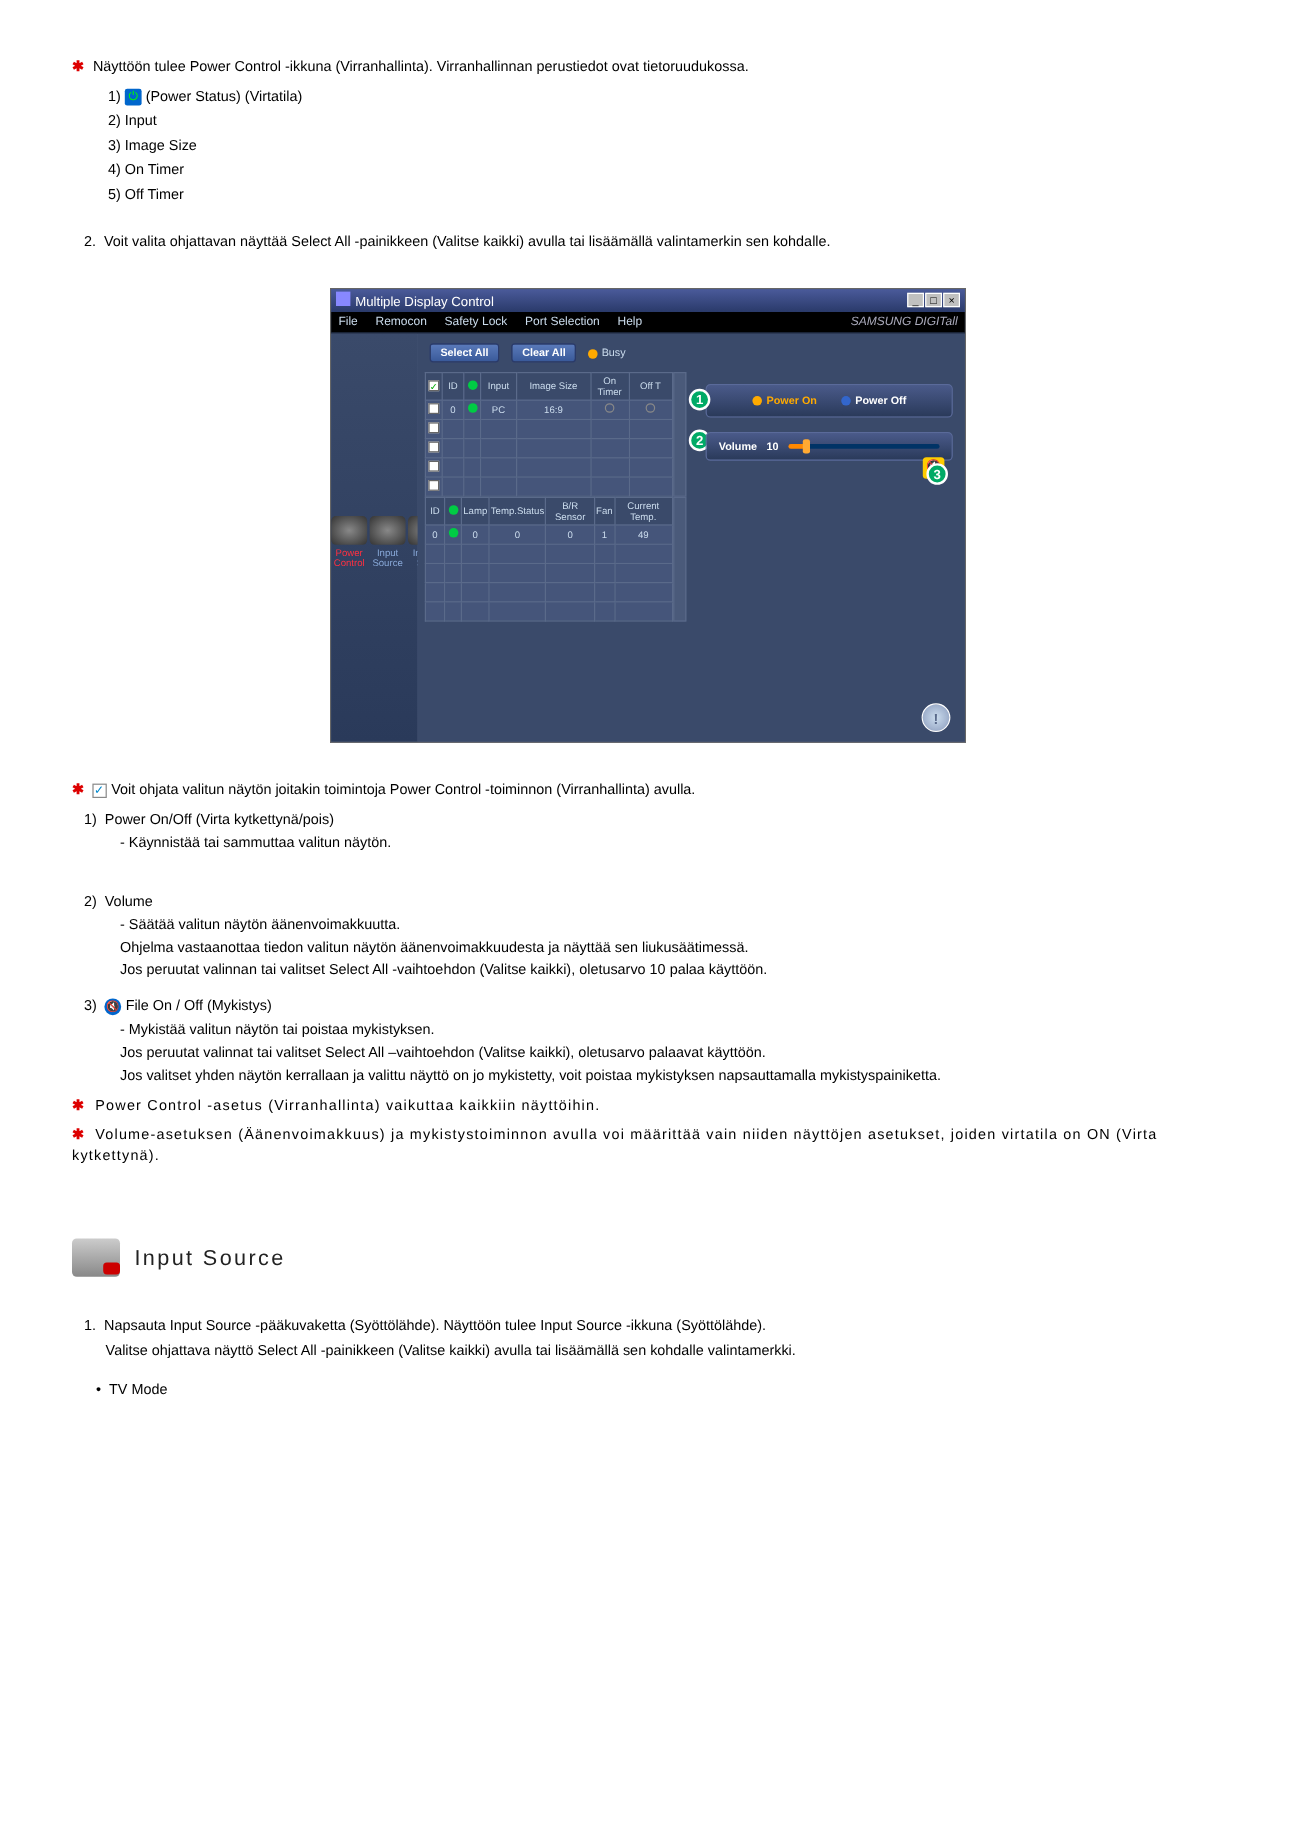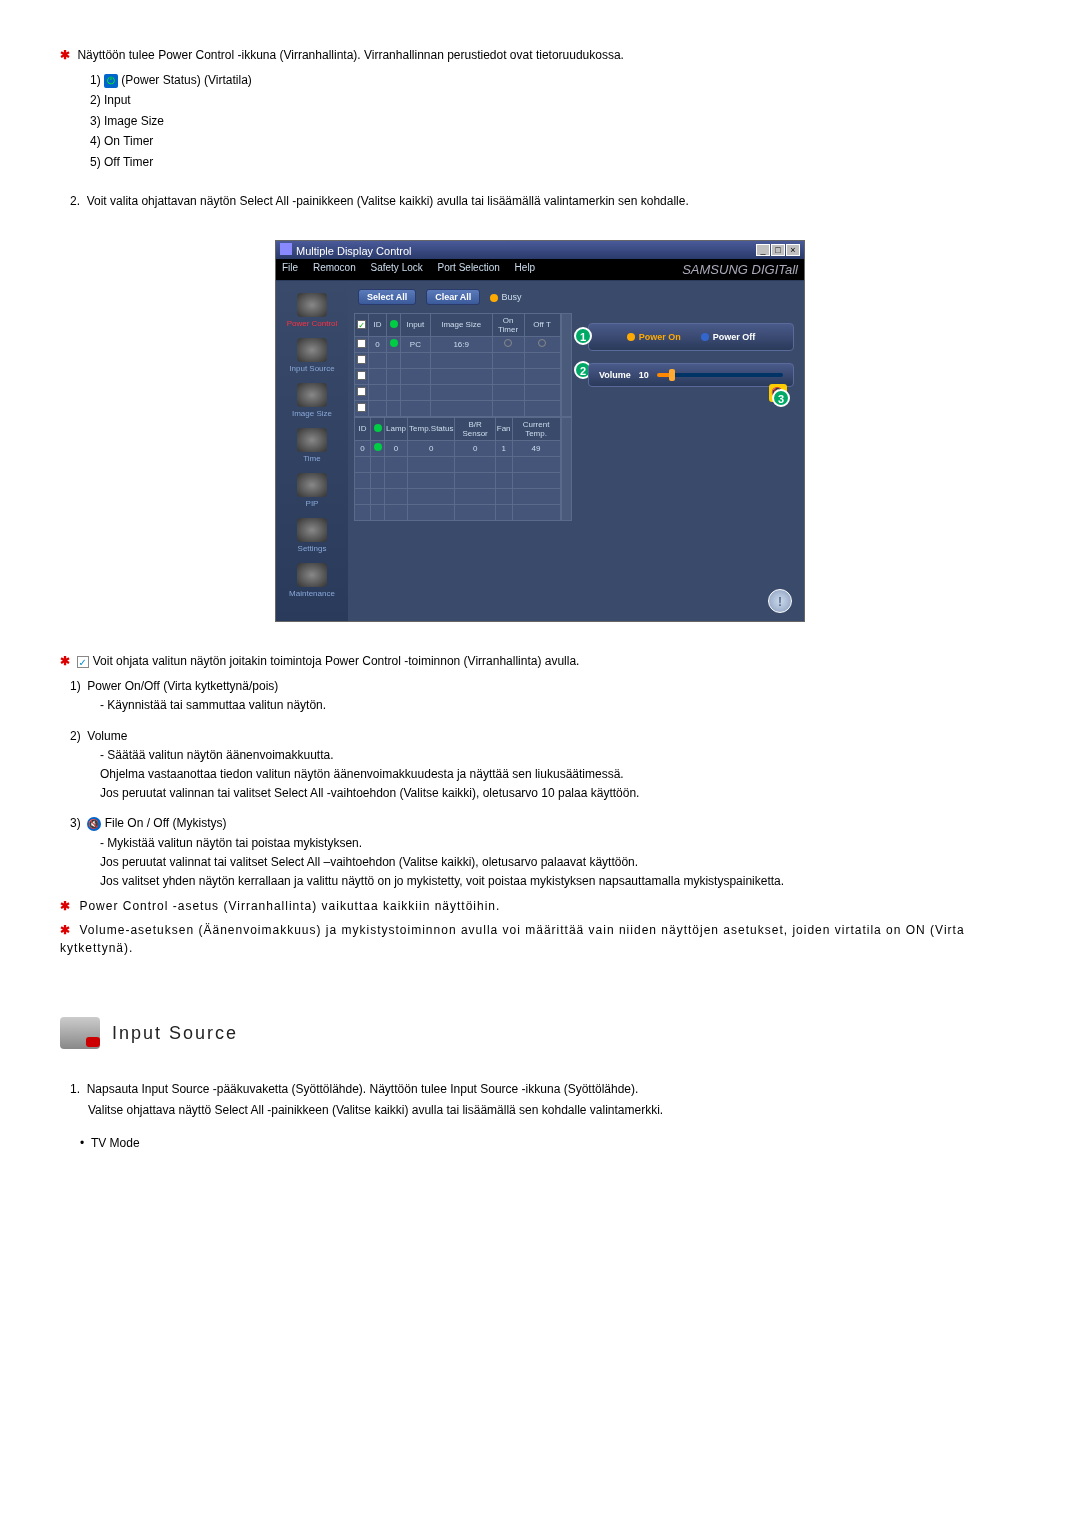--- a/index.html
+++ b/index.html
@@ -16,23 +16,23 @@
   .numbered { margin-top: 20px; margin-left: 10px; line-height: 1.5; }
   .sub-list { margin-left: 30px; line-height: 1.6; }
   .bold-note { letter-spacing: 1px; }
   .screenshot { margin: 30px auto; width: 530px; }
   .app-window { border: 1px solid #666; background: #4a5a7a; }
   .titlebar { background: linear-gradient(#4a5a9a, #2a3a6a); color: #fff; font-size: 11px; padding: 2px 4px; display: flex; justify-content: space-between; align-items: center; }
   .titlebar .win-icon { display: inline-block; width: 12px; height: 12px; background: #88f; margin-right: 4px; }
   .win-controls span { display: inline-block; width: 14px; height: 12px; background: #c0c0c0; border: 1px solid #fff; margin-left: 1px; font-size: 9px; text-align: center; line-height: 10px; color: #000; }
   .menubar { background: #000000; color: #cde; font-size: 10px; padding: 3px 6px; display: flex; justify-content: space-between; border-bottom: 1px solid #2a3a5a; }
   .menubar-left span { margin-right: 12px; }
-  .brand { font-style: italic; font-size: 13px; color: #aab; }
+  .brand { font-style: italic; font-size: 10px; color: #aab; }
   .app-body { display: flex; height: 340px; }
-  .sidebar { width: 72px; background: linear-gradient(#3a4a6a, #2a3a5a); display: flex; flex-direction: column; align-items: flex-end; padding-top: 8px; gap: 2px; }
+  .sidebar { width: 72px; background: linear-gradient(#3a4a6a, #2a3a5a); display: flex; flex-direction: row; align-items: center; padding-top: 8px; gap: 2px; }
   .side-item { text-align: center; color: #88a8d8; font-size: 8px; padding: 4px 0; width: 100%; }
   .side-item.active { color: #ff3040; }
   .side-ico { width: 30px; height: 24px; margin: 0 auto 2px auto; background: radial-gradient(#888, #333); border-radius: 4px; }
   .main-panel { flex: 1; background: #3a4a6a; display: flex; flex-direction: column; }
   .toolbar-row { display: flex; align-items: center; gap: 10px; padding: 8px 10px; }
   .btn-sel { background: linear-gradient(#5a7aba, #3a5a9a); border: 1px solid #2a3a6a; color: #fff; font-size: 9px; padding: 2px 8px; border-radius: 3px; font-weight: bold; }
   .busy { color: #cde; font-size: 9px; }
   .busy-dot { display: inline-block; width: 8px; height: 8px; border-radius: 4px; background: #ffaa00; margin-right: 3px; vertical-align: middle; }
   .content-row { display: flex; flex: 1; }
   .tables-col { flex: 0 0 230px; padding: 0 6px; display: flex; flex-direction: column; }
@@ -75,21 +75,21 @@
     <span class="star">✱</span>
     <span>Näyttöön tulee Power Control -ikkuna (Virranhallinta). Virranhallinnan perustiedot ovat tietoruudukossa.</span>
   </div>
   <div class="indent">
     <div>1) <span class="power-icon">⏻</span> <span>(Power Status) (Virtatila)</span></div>
     <div>2) <span>Input</span></div>
     <div>3) <span>Image Size</span></div>
     <div>4) <span>On Timer</span></div>
     <div>5) <span>Off Timer</span></div>
   </div>
-  <div class="numbered">2.&nbsp;&nbsp;<span>Voit valita ohjattavan näytön Select All -painikkeen (Valitse kaikki) avulla tai lisäämällä valintamerkin sen kohdalle.</span></div>
+  <div class="numbered">2.&nbsp;&nbsp;<span>Voit valita ohjattavan näyttää Select All -painikkeen (Valitse kaikki) avulla tai lisäämällä valintamerkin sen kohdalle.</span></div>
 </div>
 
 <div class="screenshot">
   <div class="app-window">
     <div class="titlebar">
       <div><span class="win-icon"></span><span>Multiple Display Control</span></div>
       <div class="win-controls">
         <span>_</span><span>□</span><span>×</span>
       </div>
     </div>
@@ -279,21 +279,21 @@
 <div class="section">
   <div class="star-line">
     <span class="star">✱</span>
     <span class="check-icon"></span>
     <span>Voit ohjata valitun näytön joitakin toimintoja Power Control -toiminnon (Virranhallinta) avulla.</span>
   </div>
   <div class="num-list">
     <div>1)&nbsp;&nbsp;<span>Power On/Off (Virta kytkettynä/pois)</span></div>
     <div class="sub-list">- Käynnistää tai sammuttaa valitun näytön.</div>
   </div>
-  <div class="num-list" style="margin-top:10px">
+  <div class="num-list" style="margin-top:28px">
     <div>2)&nbsp;&nbsp;<span>Volume</span></div>
     <div class="sub-list">
       <div>- Säätää valitun näytön äänenvoimakkuutta.</div>
       <div>Ohjelma vastaanottaa tiedon valitun näytön äänenvoimakkuudesta ja näyttää sen liukusäätimessä.</div>
       <div>Jos peruutat valinnan tai valitset Select All -vaihtoehdon (Valitse kaikki), oletusarvo 10 palaa käyttöön.</div>
     </div>
   </div>
   <div class="num-list" style="margin-top:10px">
     <div>3)&nbsp;&nbsp;<span class="mute-icon">🔇</span>&nbsp;<span>File On / Off (Mykistys)</span></div>
     <div class="sub-list">

